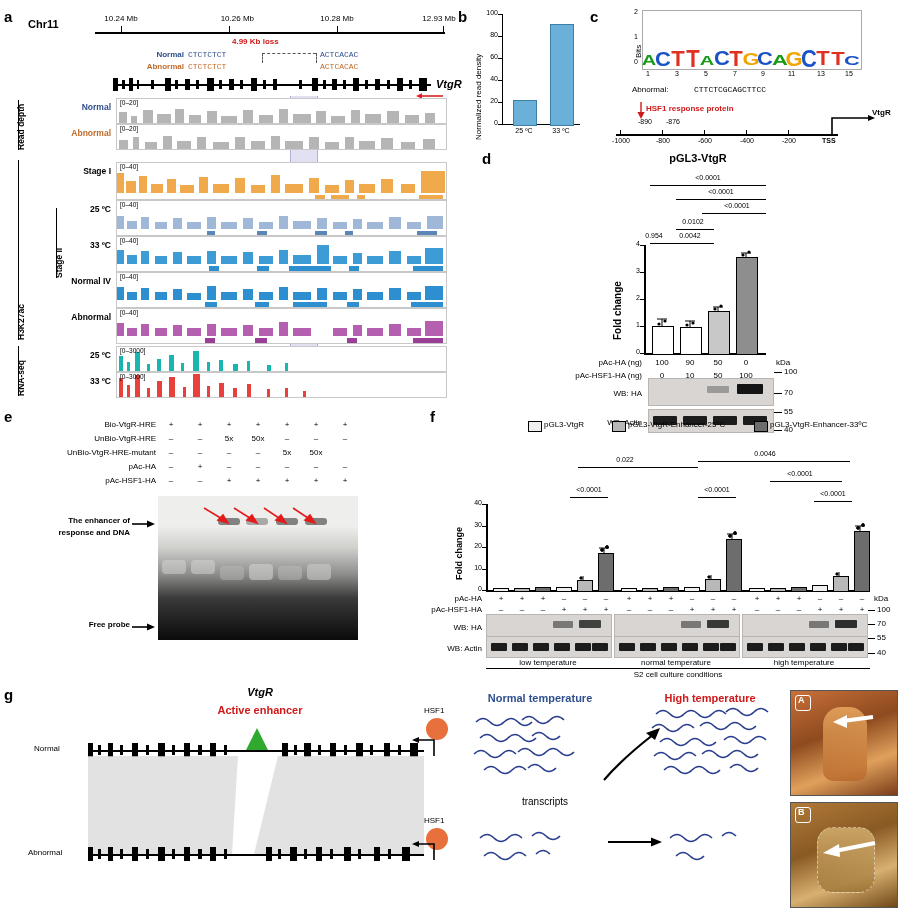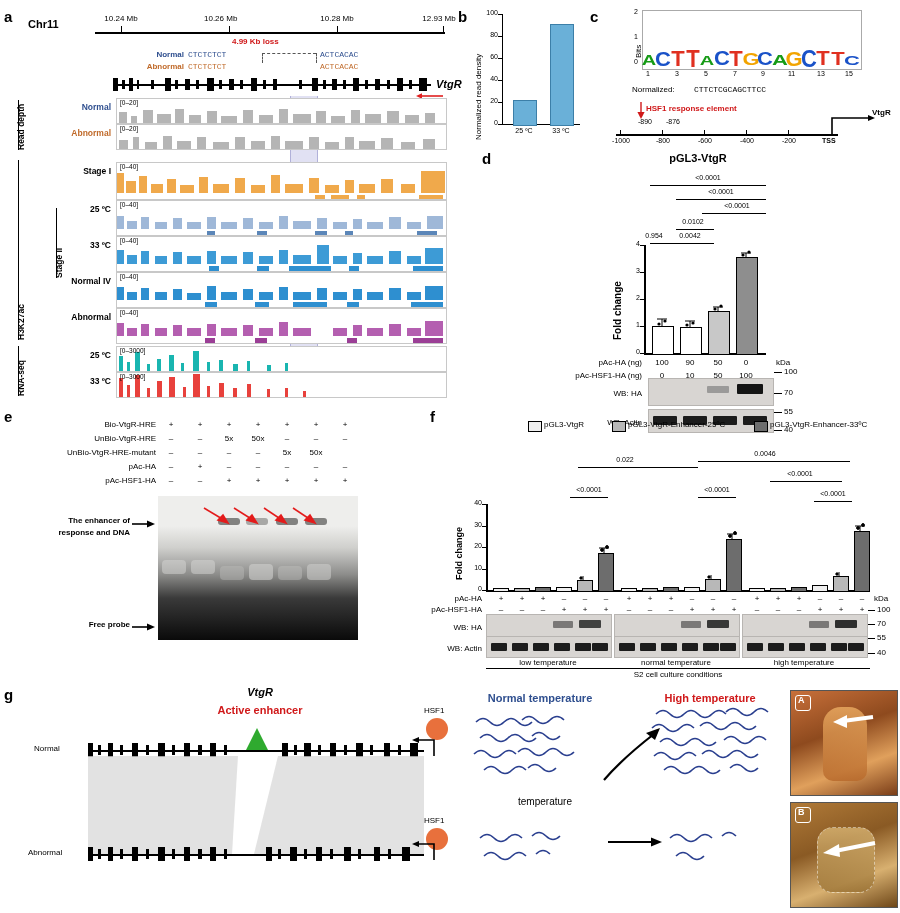--- a/index.html
+++ b/index.html
@@ -39,21 +39,21 @@
 <div id="panelA">
   <div class="panel-letter" style="left:4px;top:8px;">a</div>
 
   <div class="abs bold" style="left:28px;top:18px;font-size:11px;">Chr11</div>
   <div class="axline" style="left:95px;top:32px;width:350px;height:1.5px;"></div>
   <div class="tickbar" style="left:121px;top:26px;height:6px;"></div>
   <div class="tickbar" style="left:229px;top:26px;height:6px;"></div>
   <div class="tickbar" style="left:337px;top:26px;height:6px;"></div>
   <div class="tickbar" style="left:443px;top:26px;height:6px;"></div>
   <div class="abs tiny8" style="left:96px;top:14px;width:50px;text-align:center;">10.24 Mb</div>
-  <div class="abs tiny8" style="left:204px;top:14px;width:50px;text-align:left;">10.26 Mb</div>
+  <div class="abs tiny8" style="left:204px;top:14px;width:50px;text-align:right;">10.26 Mb</div>
   <div class="abs tiny8" style="left:312px;top:14px;width:50px;text-align:center;">10.28 Mb</div>
   <div class="abs tiny8" style="left:414px;top:14px;width:50px;text-align:center;">12.93 Mb</div>
 
   <div class="abs bold" style="left:232px;top:37px;font-size:8px;color:#d0191a;">4.99 Kb loss</div>
   <div class="abs" style="left:262px;top:53px;width:54px;height:1px;border-top:1px dashed #555;"></div>
   <div class="abs" style="left:262px;top:53px;width:1px;height:10px;border-left:1px dashed #555;"></div>
   <div class="abs" style="left:316px;top:53px;width:1px;height:10px;border-left:1px dashed #555;"></div>
 
   <div class="abs tiny8 bold rt" style="left:128px;top:50px;width:56px;color:#2f4f8f;">Normal</div>
   <div class="abs tiny8 mono" style="left:188px;top:50px;color:#2f4f8f;">CTCTCTCT</div>
@@ -396,24 +396,24 @@
   <div class="abs" style="left:52px;top:70px;width:218px;">
     <span class="abs tiny" style="left:4px;">1</span>
     <span class="abs tiny" style="left:33px;">3</span>
     <span class="abs tiny" style="left:62px;">5</span>
     <span class="abs tiny" style="left:91px;">7</span>
     <span class="abs tiny" style="left:119px;">9</span>
     <span class="abs tiny" style="left:146px;">11</span>
     <span class="abs tiny" style="left:175px;">13</span>
     <span class="abs tiny" style="left:203px;">15</span>
   </div>
-  <div class="abs tiny8" style="left:42px;top:85px;">Normalized:</div>
+  <div class="abs tiny8" style="left:42px;top:85px;">Abnormal:</div>
   <div class="abs tiny8 mono" style="left:104px;top:85px;">CTTCTCGCAGCTTCC</div>
 
-  <div class="abs tiny8 bold" style="left:56px;top:104px;color:#d0191a;">HSF1 response element</div>
+  <div class="abs tiny8 bold" style="left:56px;top:104px;color:#d0191a;">HSF1 response protein</div>
   <svg class="abs" style="left:44px;top:100px;" width="16" height="20">
     <line x1="7" y1="2" x2="7" y2="14" stroke="#d0191a" stroke-width="1.4"></line>
     <polygon points="7,19 3.4,12 10.6,12" fill="#d0191a"></polygon>
   </svg>
   <div class="abs tiny" style="left:48px;top:118px;">-890</div>
   <div class="abs tiny" style="left:76px;top:118px;">-876</div>
 
   <div class="axline" style="left:26px;top:134px;width:222px;height:1.5px;"></div>
   <div class="abs" style="left:30px;top:130px;width:1px;height:5px;background:#000;"></div>
   <div class="abs" style="left:72px;top:130px;width:1px;height:5px;background:#000;"></div>
@@ -913,21 +913,21 @@
       <path d="M14,64 q7,-7 14,0 t14,0 t14,0 t14,0"></path>
       <path d="M80,62 q7,-7 14,0 t14,0"></path>
     </g>
   </svg>
 
   <svg class="abs" style="left:600px;top:36px;" width="64" height="64">
     <path d="M4,58 C16,44 36,26 54,12" stroke="#000" stroke-width="2.2" fill="none"></path>
     <polygon points="60,6 46,11 55,18" fill="#000"></polygon>
   </svg>
 
-  <div class="abs ctr" style="left:470px;top:110px;width:150px;font-size:10px;">temperature</div>
+  <div class="abs ctr" style="left:470px;top:110px;width:150px;font-size:10px;">transcripts</div>
   <svg class="abs" style="left:470px;top:140px;" width="150" height="44">
     <g stroke="#2a3f8f" stroke-width="1.6" fill="none">
       <path d="M10,12 q7,-7 14,0 t14,0 t14,0"></path>
       <path d="M62,10 q7,-7 14,0 t14,0"></path>
       <path d="M14,30 q7,-7 14,0 t14,0 t14,0"></path>
       <path d="M66,28 q7,-7 14,0"></path>
     </g>
   </svg>
   <svg class="abs" style="left:660px;top:140px;" width="150" height="44">
     <g stroke="#2a3f8f" stroke-width="1.6" fill="none">

